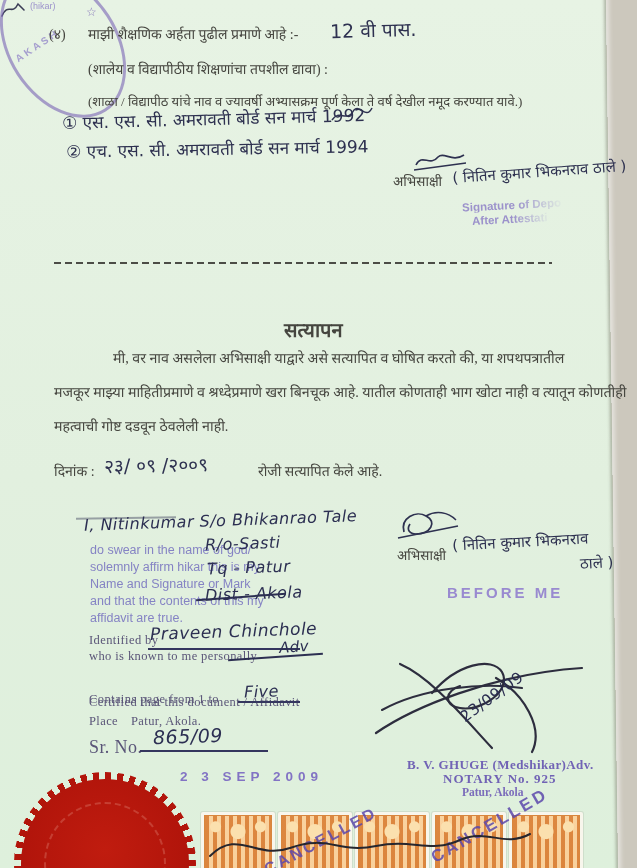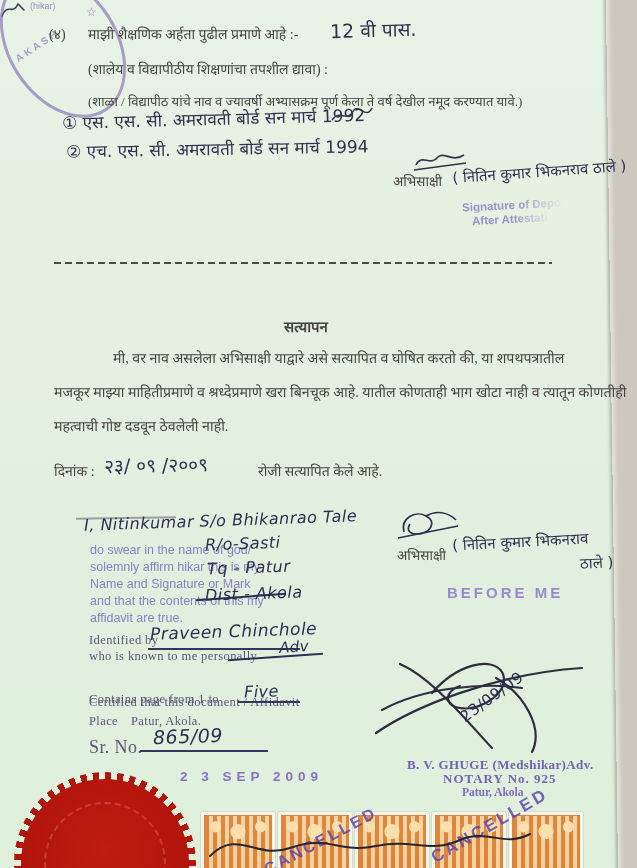--- a/index.html
+++ b/index.html
@@ -84,21 +84,21 @@
     <path d="M2 21 L54 14" stroke="#2e3150" stroke-width="1.4" fill="none"></path>
   </svg>
   <div class="abs print-dev" style="left:393px;top:172px;font-size:13.5px;">अभिसाक्षी</div>
   <div class="abs hand" style="left:452px;top:161px;font-size:15px;transform:rotate(-4deg);">( नितिन कुमार भिकनराव ठाले )</div>
 
   <div class="abs stamp-purple fade-stamp" style="left:462px;top:199px;font-size:11.5px;transform:rotate(-3deg);">Signature of Depo</div>
   <div class="abs stamp-purple fade-stamp" style="left:472px;top:213px;font-size:11.5px;transform:rotate(-3deg);">After Attestati</div>
 
   <div class="dashes" style="left:54px;top:262px;width:498px;"></div>
 
-  <div class="abs print-dev" style="left:284px;top:316px;font-size:15px;font-weight:bold;">सत्यापन</div>
+  <div class="abs print-dev" style="left:284px;top:316px;font-size:20px;font-weight:bold;">सत्यापन</div>
   <div class="abs print-dev" style="left:113px;top:348px;font-size:14.2px;">मी, वर नाव असलेला अभिसाक्षी याद्वारे असे सत्यापित व घोषित करतो की, या शपथपत्रातील</div>
   <div class="abs print-dev" style="left:54px;top:382px;font-size:14.2px;">मजकूर माझ्या माहितीप्रमाणे व श्रध्देप्रमाणे खरा बिनचूक आहे. यातील कोणताही भाग खोटा नाही व त्यातून कोणतीही</div>
   <div class="abs print-dev" style="left:54px;top:416px;font-size:14.2px;">महत्वाची गोष्ट दडवून ठेवलेली नाही.</div>
 
   <div class="abs print-dev" style="left:54px;top:461px;font-size:14px;">दिनांक :</div>
   <div class="abs hand" style="left:104px;top:452px;font-size:19px;transform:rotate(-1deg);">२३/ ०९ /२००९</div>
   <div class="abs print-dev" style="left:258px;top:461px;font-size:14px;">रोजी सत्यापित केले आहे.</div>
 
   <div class="abs" style="left:76px;top:517px;width:100px;height:2px;background:rgba(60,62,92,.45);transform:rotate(-1deg);"></div>
   <div class="abs hand-en" style="left:84px;top:511px;font-size:16px;transform:rotate(-2deg);">I, Nitinkumar S/o Bhikanrao Tale</div>

